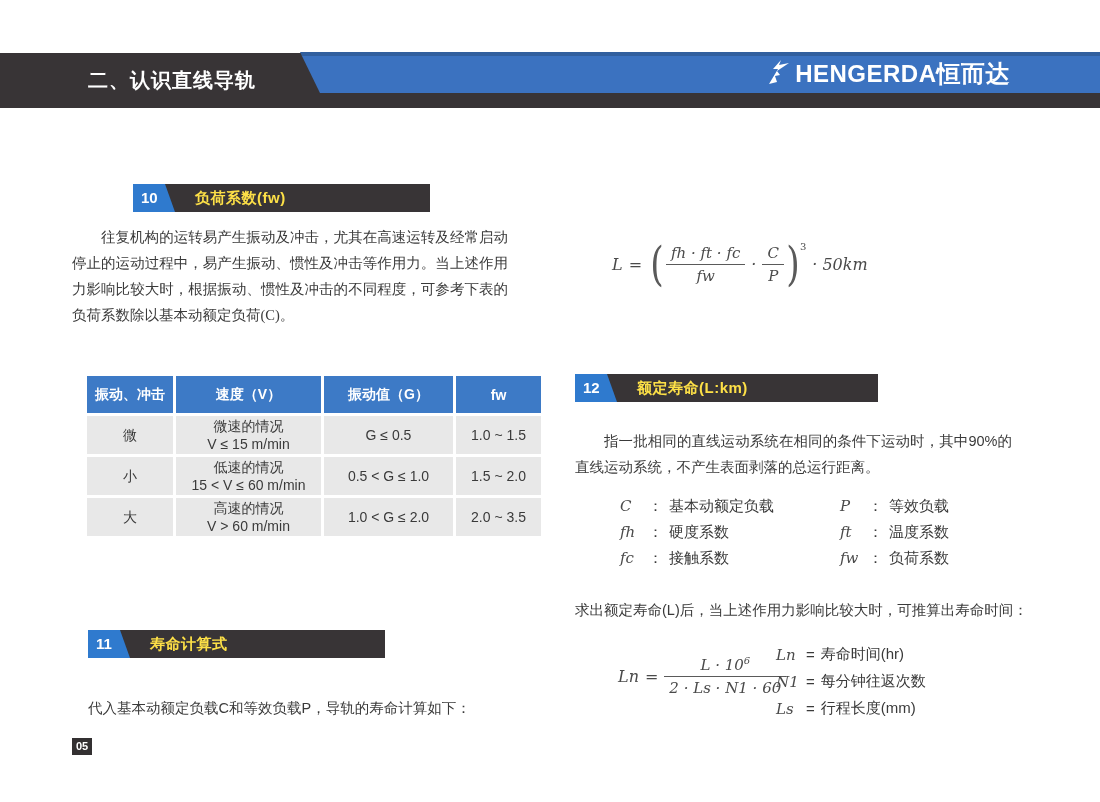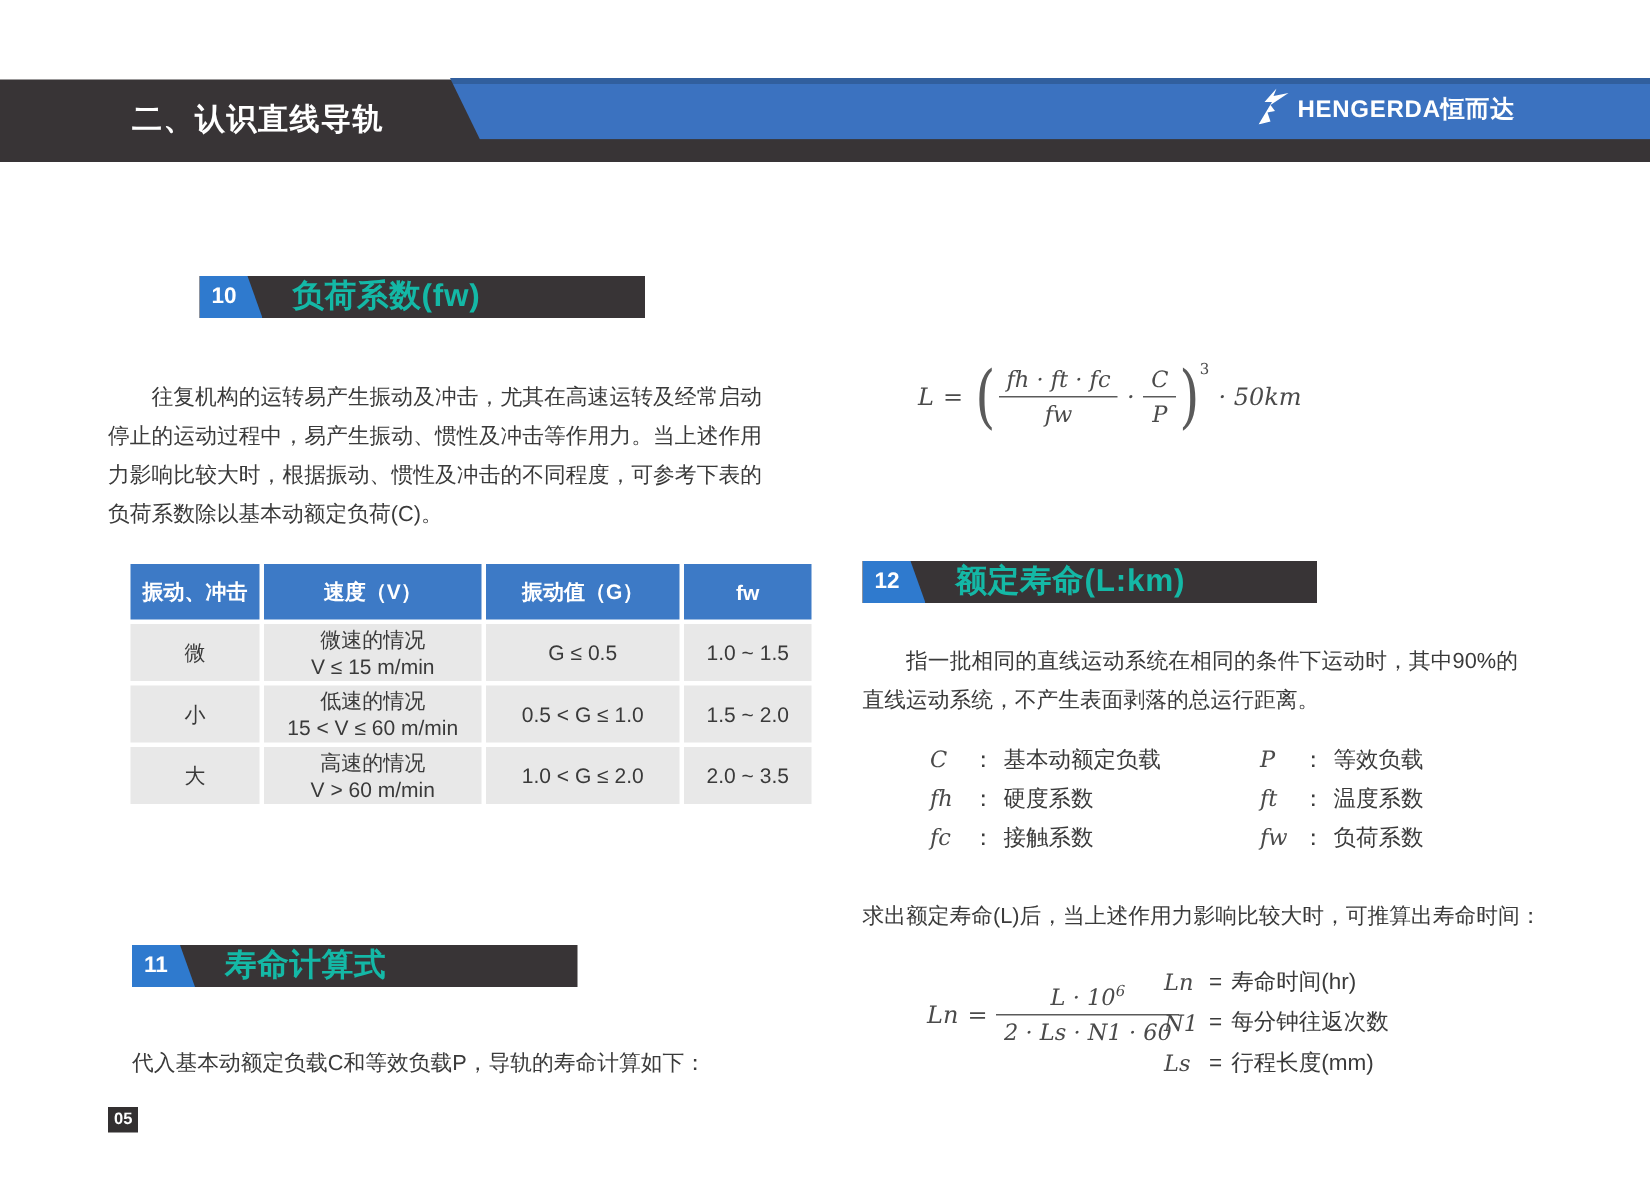--- a/index.html
+++ b/index.html
@@ -9,29 +9,29 @@
   }
 
   
   .hdr-dark { position:absolute; left:0; top:53px; width:1100px; height:55px; background:#383436; }
   .hdr-title { position:absolute; left:88px; top:53px; height:55px; line-height:55px;
     color:#ffffff; font-size:20px; font-weight:bold; letter-spacing:1px; }
   .hdr-blue { position:absolute; left:300px; top:52px; width:800px; height:41px;
     background:linear-gradient(180deg,#315f9e 0,#315f9e 4px,#3b72c0 4px);
     clip-path:polygon(0 0,100% 0,100% 100%,20px 100%); }
   .brand { position:absolute; right:90px; top:2px; height:39px; display:flex; align-items:center; gap:5px; color:#fff; }
-  .brand-text { font-size:16px; font-weight:bold; letter-spacing:.5px; }
+  .brand-text { font-size:24px; font-weight:bold; letter-spacing:.5px; }
 
   
   .sec-bar { position:absolute; width:297px; height:28px; background:#383436; }
   .sec-bar.wide { width:303px; }
   .sec-badge { position:absolute; left:0; top:0; width:42px; height:28px; background:#2f7ace;
     clip-path:polygon(0 0,32px 0,42px 100%,0 100%);
     color:#fff; font-weight:bold; font-size:15px; line-height:28px; padding-left:8px; box-sizing:border-box; }
-  .sec-title { position:absolute; left:62px; top:0; line-height:28px; color:#14b8a6; font-weight:bold; font-size:21px; letter-spacing:.5px; }
+  .sec-title { position:absolute; left:62px; top:0; line-height:28px; color:#fde047; font-weight:bold; font-size:15px; letter-spacing:.5px; }
 
   
   .para { position:absolute; font-size:14.5px; line-height:26px; text-align:justify;
     text-indent:2em; color:#3a3a3a; }
   .plain { position:absolute; font-size:14.5px; color:#3a3a3a; white-space:nowrap; }
 
   
   .formula { position:absolute; display:flex; align-items:center;
     font-family:"DejaVu Serif","Liberation Serif",serif; font-style:italic;
     color:#4a4a4a; font-size:16px; }
@@ -83,21 +83,21 @@
       <span class="brand-text">HENGERDA恒而达</span>
     </div>
   </div>
   <div class="hdr-title">二、认识直线导轨</div>
 
   <div class="sec-bar" style="left:88px; top:184px;margin-left:45px;">
     <span class="sec-badge">10</span>
     <span class="sec-title">负荷系数(fw)</span>
   </div>
 
-  <div class="para" style="left:72px; top:252px; width:436px;">往复机构的运转易产生振动及冲击，尤其在高速运转及经常启动停止的运动过程中，易产生振动、惯性及冲击等作用力。当上述作用力影响比较大时，根据振动、惯性及冲击的不同程度，可参考下表的负荷系数除以基本动额定负荷(C)。</div>
+  <div class="para" style="left:72px; top:224px; width:436px;font-family:Liberation Serif, serif;">往复机构的运转易产生振动及冲击，尤其在高速运转及经常启动停止的运动过程中，易产生振动、惯性及冲击等作用力。当上述作用力影响比较大时，根据振动、惯性及冲击的不同程度，可参考下表的负荷系数除以基本动额定负荷(C)。</div>
 
   <div class="formula" style="left:612px; top:236px; height:56px;">
     <span>L</span>
     <span class="gap"></span>
     <span>=</span>
     <span class="gap"></span>
     <span class="paren">(</span>
     <span class="frac">
       <span class="num">fh · ft · fc</span>
       <span class="den">fw</span>

